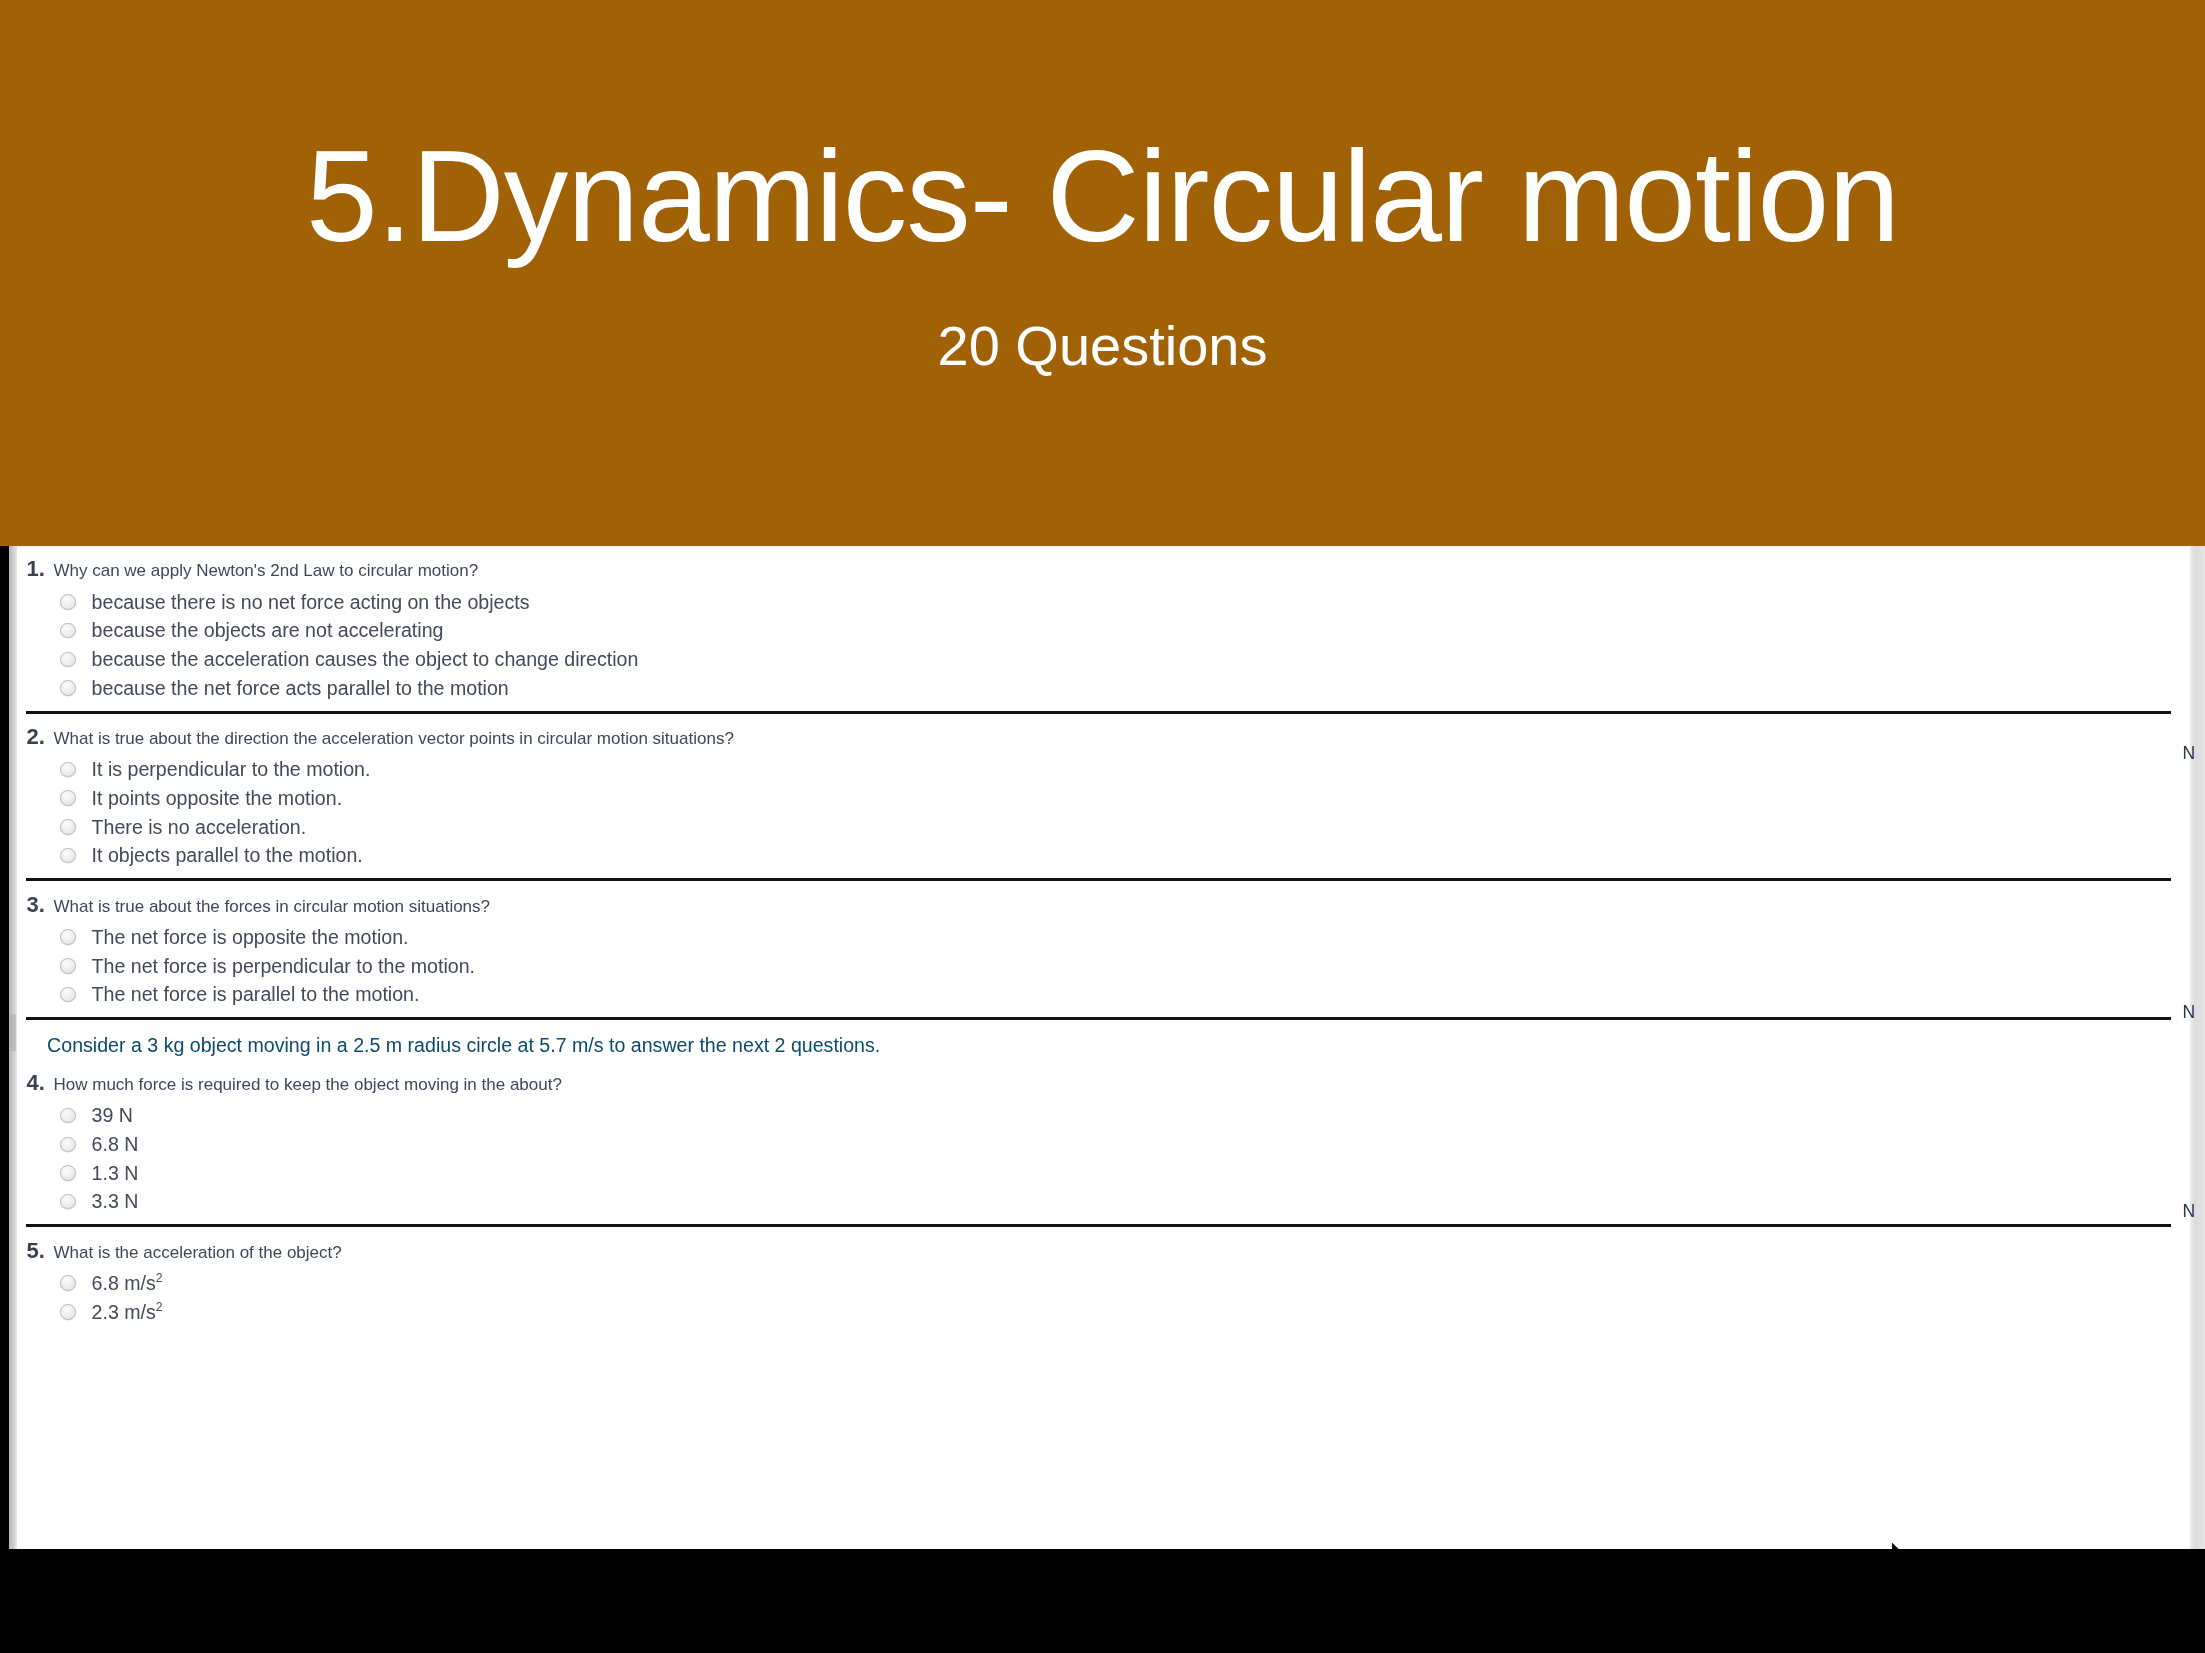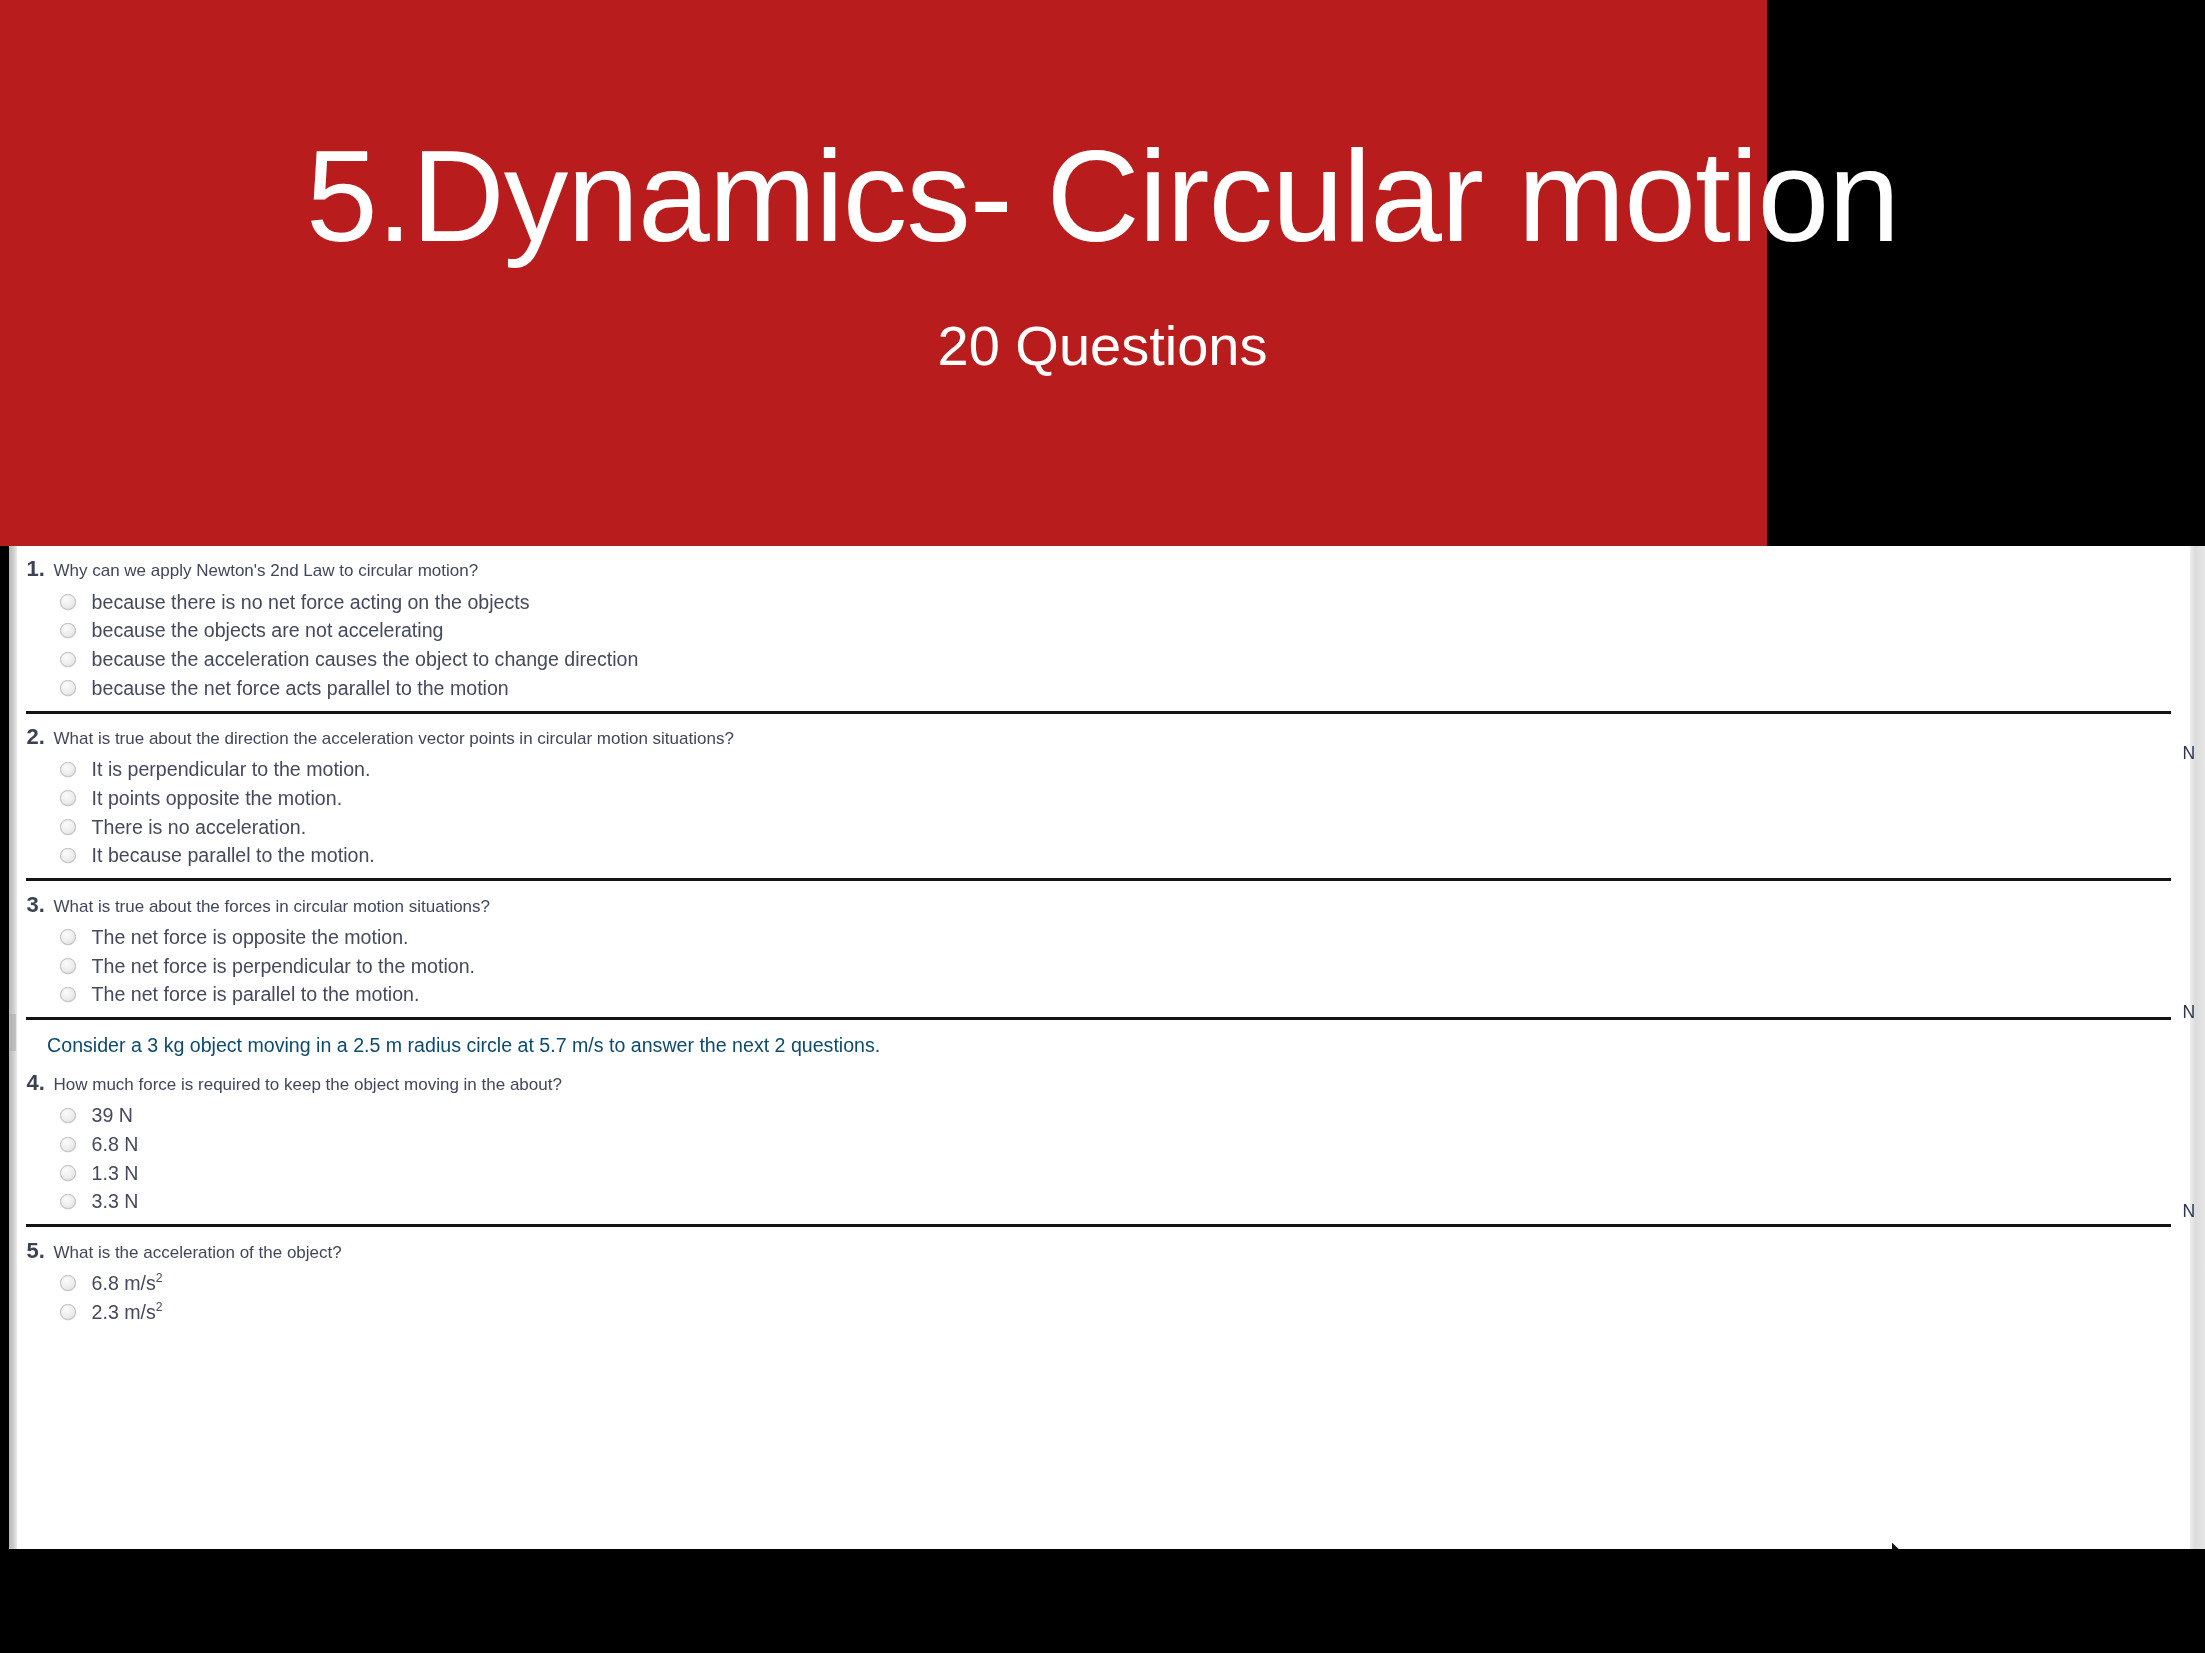--- a/index.html
+++ b/index.html
@@ -5,22 +5,22 @@
   * { margin:0; padding:0; box-sizing:border-box; }
   html,body{ background:#000; }
   body{
     width:2205px; height:1654px;
     font-family:"Liberation Sans", sans-serif;
     overflow:hidden; position:relative;
   }
 
   
   #title-block{
-    position:absolute; left:0; top:0; width:1767px; height:546px;
-    background:#b91c1c;
+    position:absolute; left:0; top:0; width:2205px; height:546px;
+    background:#a16207;
     padding-left:44px;
   }
   #deck-title{
     position:absolute; left:0; top:132px; width:2205px;
     text-align:center;
     color:#ffffff;
     font-size:129px;
     line-height:1.0;
     font-weight:400;
     letter-spacing:-1px;
@@ -175,21 +175,21 @@
         <div class="option-row">
           <span class="radio"></span>
           <span class="option-label">It points opposite the motion.</span>
         </div>
         <div class="option-row">
           <span class="radio"></span>
           <span class="option-label">There is no acceleration.</span>
         </div>
         <div class="option-row">
           <span class="radio"></span>
-          <span class="option-label">It because parallel to the motion.</span>
+          <span class="option-label">It objects parallel to the motion.</span>
         </div>
       </div>
     </div>
 
     <div class="divider"></div>
 
     <div class="question-block">
       <div class="q-head">
         <span class="q-num">3.</span>
         <span class="q-text">What is true about the forces in circular motion situations?</span>

